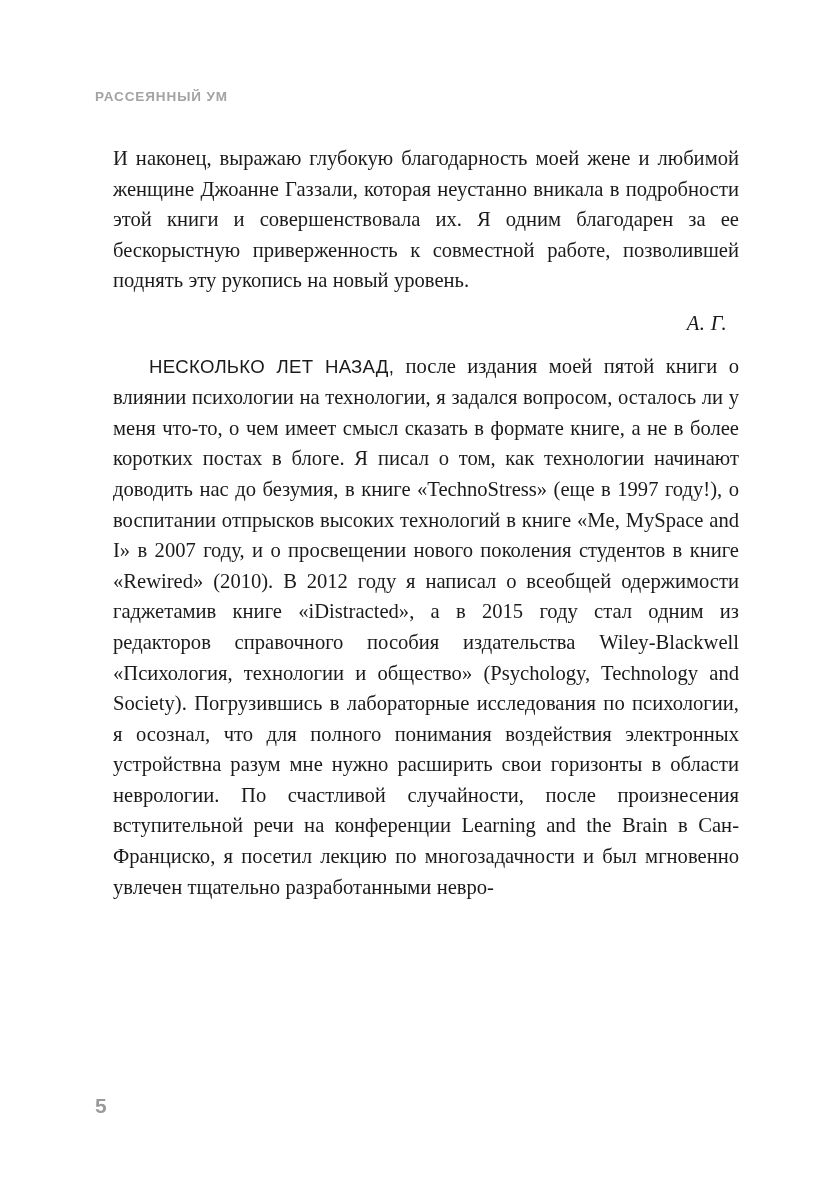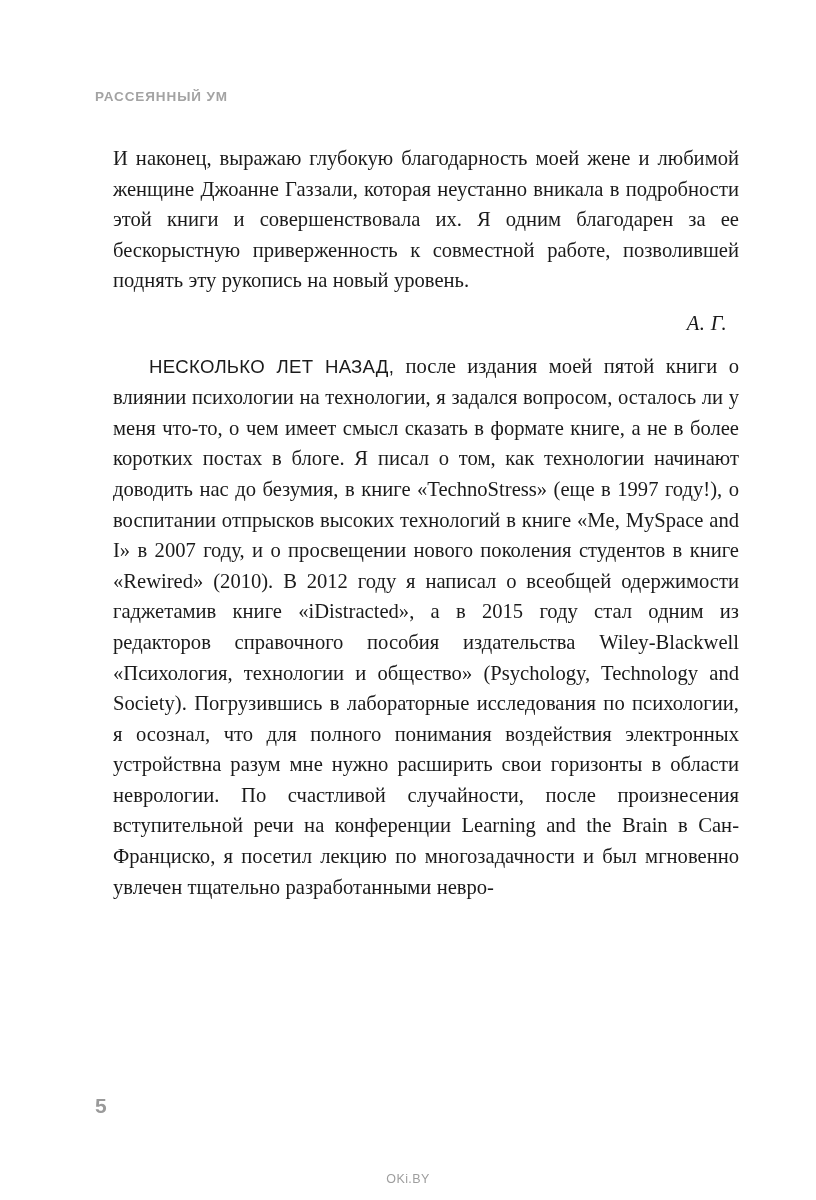--- a/index.html
+++ b/index.html
@@ -118,15 +118,14 @@
     <p class="body-par gap-before-acknowledge">И наконец, выражаю глубокую благодарность моей жене и любимой женщине Джоанне Газзали, которая неустанно вникала в подробности этой книги и совершенствовала их. Я одним благодарен за ее бескорыстную приверженность к совместной работе, позволившей поднять эту рукопись на новый уровень.</p>
 
     <p class="signature gap-before-signature">А. Г.</p>
 
     <p class="body-par gap-before-opening"><span class="lead-in">НЕСКОЛЬКО ЛЕТ НАЗАД,</span><span> после издания моей пятой книги о влиянии психологии на технологии, я задался вопросом, осталось ли у меня что-то, о чем имеет смысл сказать в фор­мате книге, а не в более коротких постах в блоге. Я писал о том, как технологии начинают доводить нас до безумия, в книге «TechnoStress» (еще в 1997 году!), о воспитании от­прысков высоких технологий в книге «Me, MySpace and I» в 2007 году, и о просвещении нового поколения студентов в книге «Rewired» (2010). В 2012 году я написал о всеобщей одержимости гаджетамив книге «iDistracted», а в 2015 году стал одним из редакторов справочного пособия издатель­ства Wiley-Blackwell «Психология, технологии и общество» (Psychology, Technology and Society). Погрузившись в лабо­раторные исследования по психологии, я осознал, что для полного понимания воздействия электронных устройствна разум мне нужно расширить свои горизонты в области не­врологии. По счастливой случайности, после произнесения вступительной речи на конференции Learning and the Brain в Сан-Франциско, я посетил лекцию по многозадачности и был мгновенно увлечен тщательно разработанными невро-</span></p>
 
   </div>
 
   <div class="folio">5</div>
 
-  <div class="watermark">OKi.BY</div>
 
 </div>
 
 </body></html>

